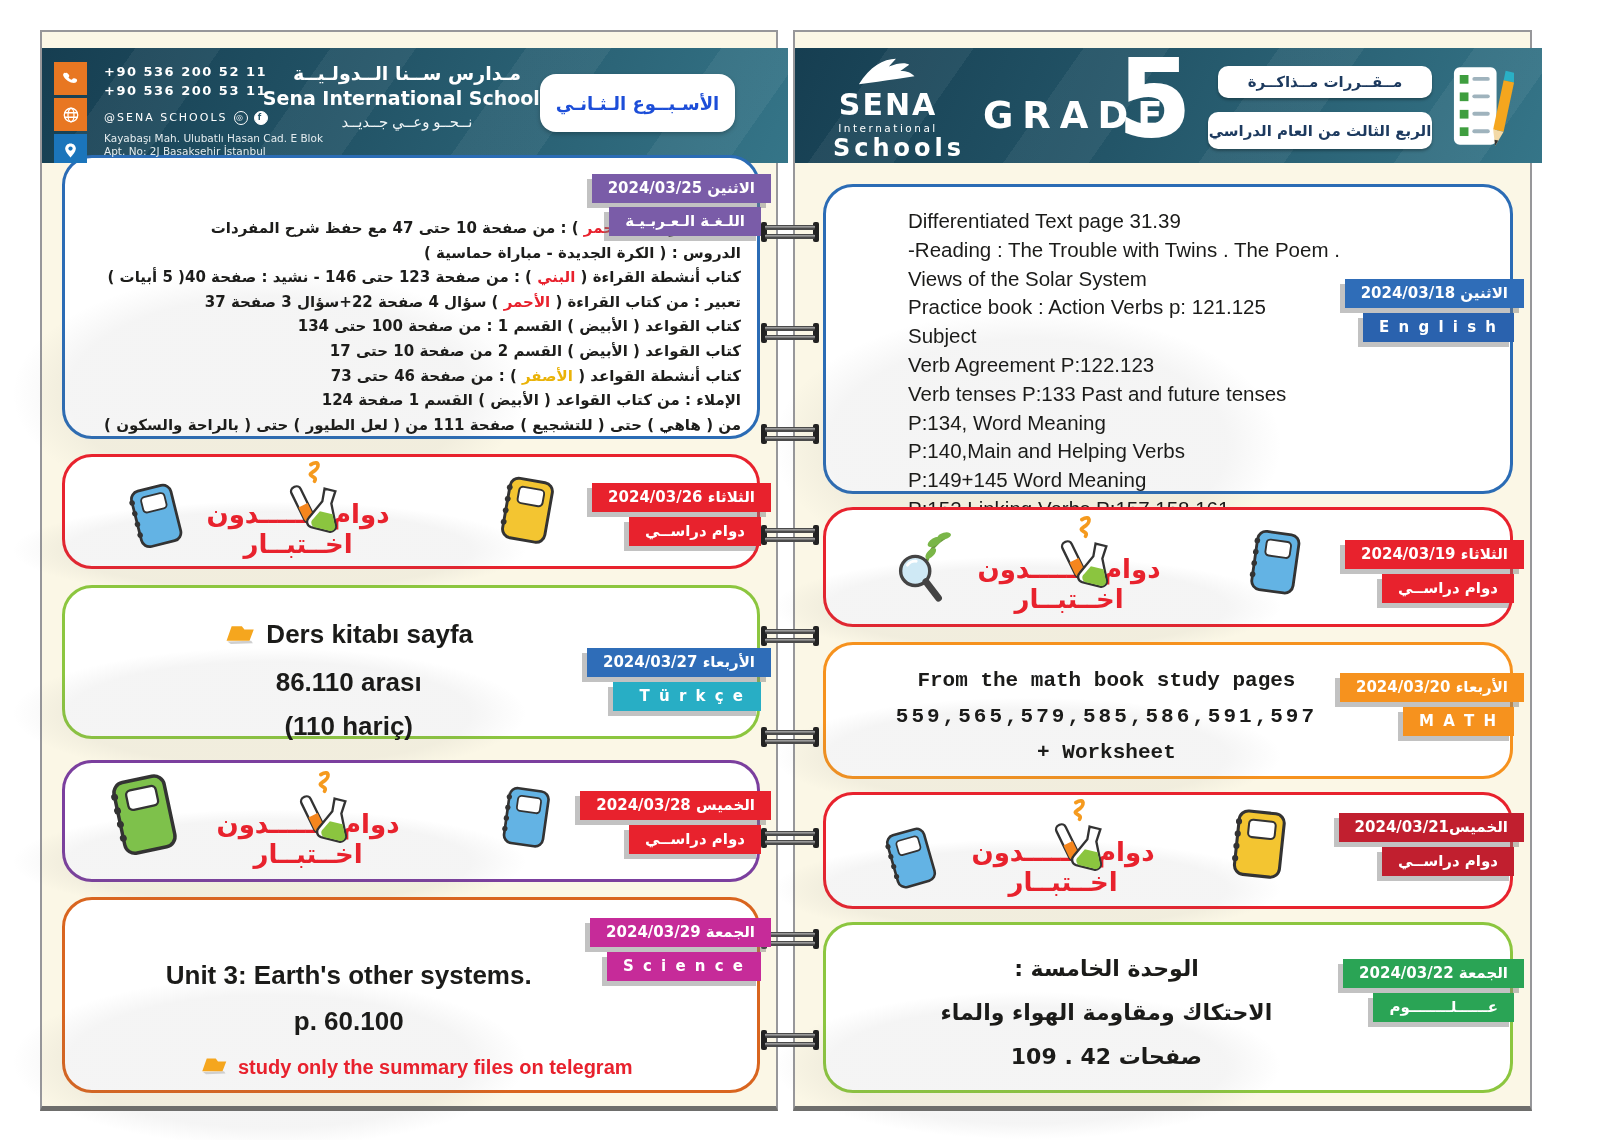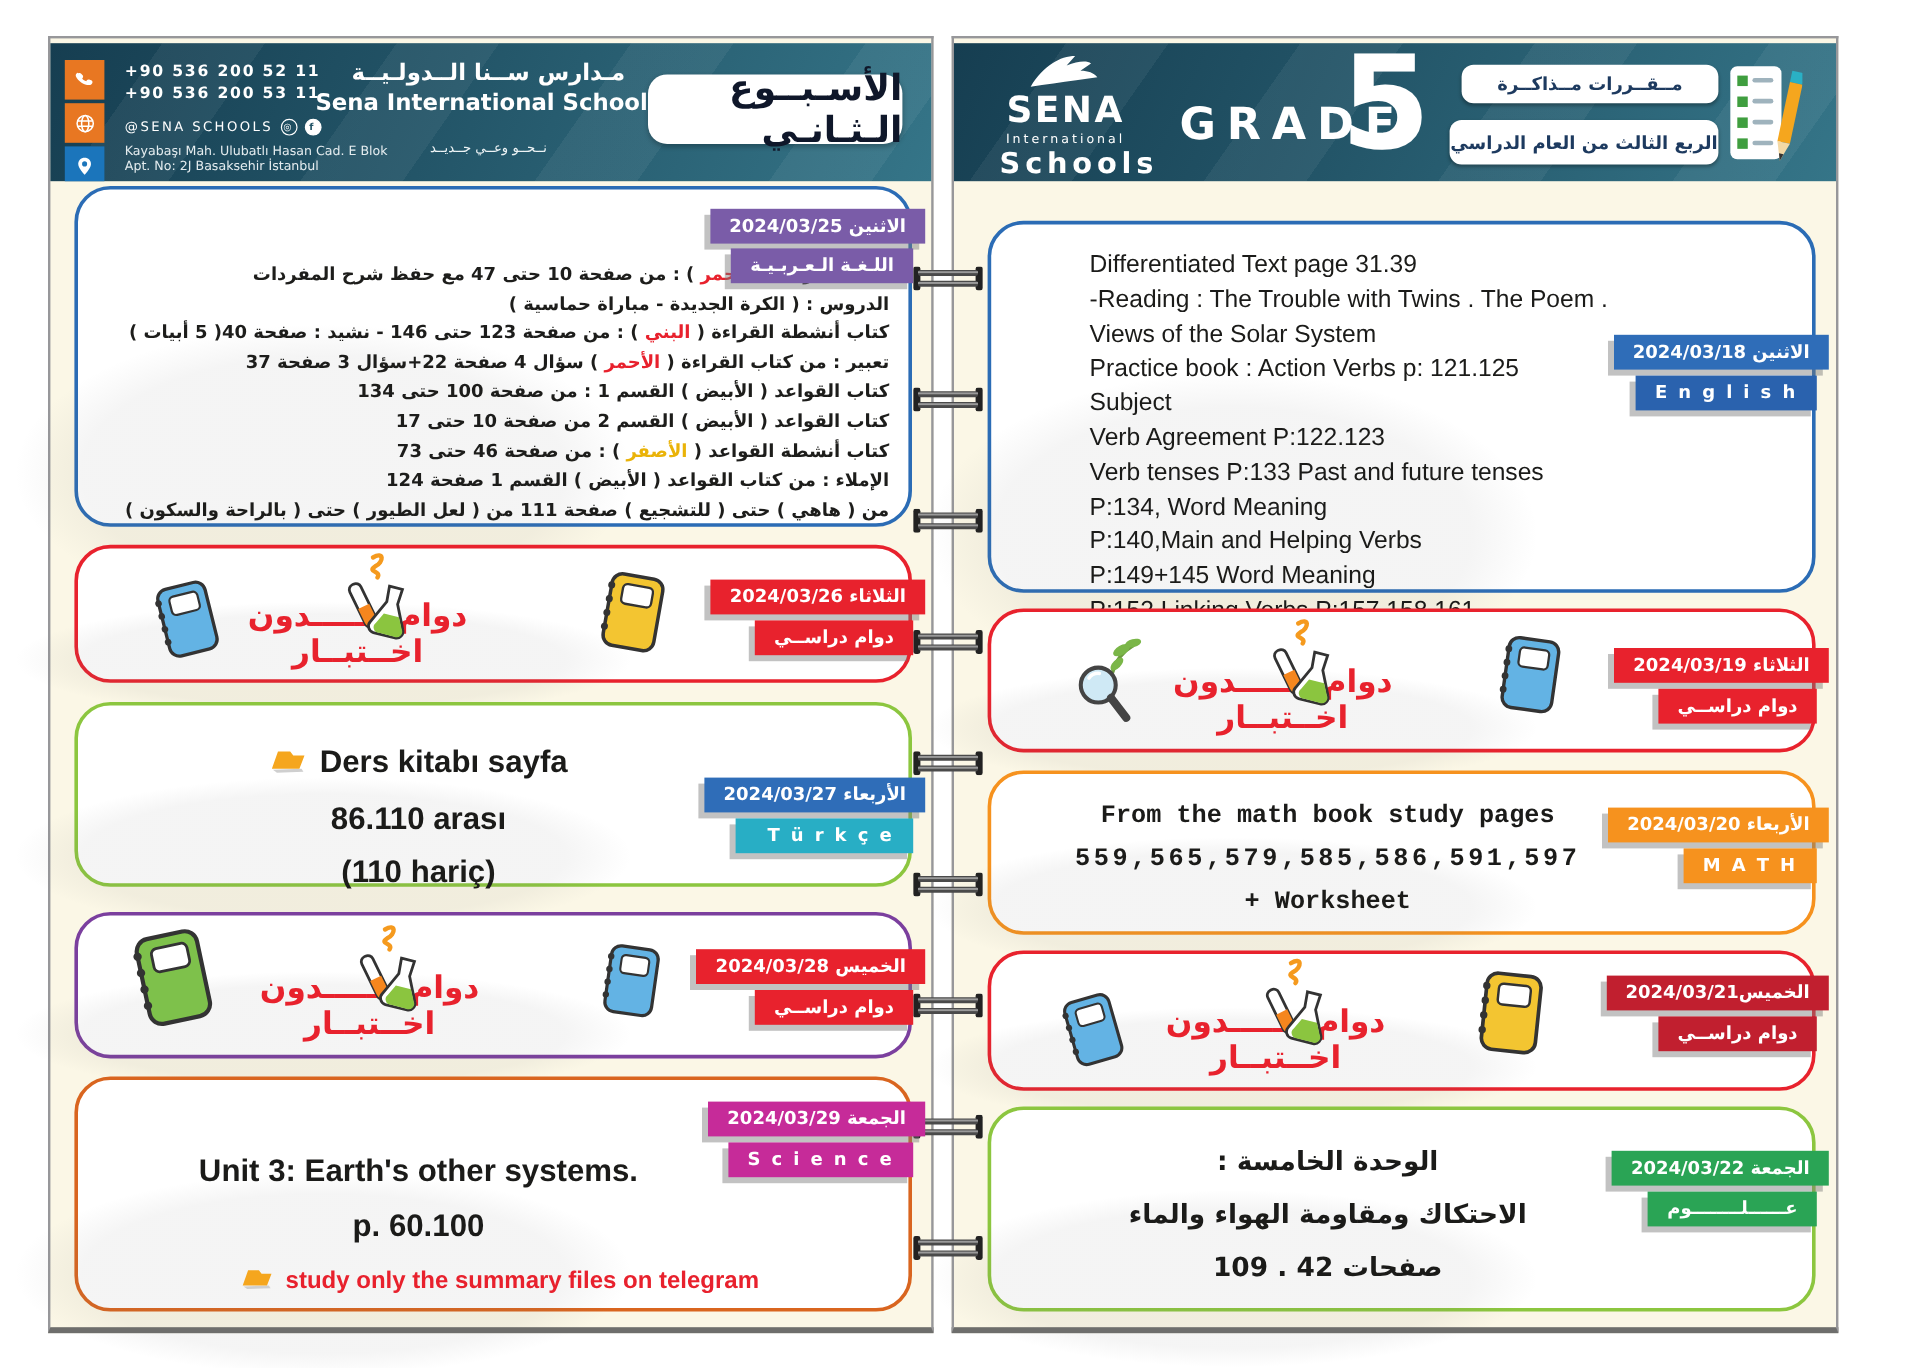--- a/index.html
+++ b/index.html
@@ -7,43 +7,43 @@
           font-family:"DejaVu Sans",sans-serif;}
   .abs{position:absolute;}
 
   
   .page{position:absolute;top:30px;height:1081px;background:#fbf7e6;
         border:2px solid #97979a;border-bottom:5px solid #6e6e6c;box-sizing:border-box;}
   #page-left{left:40px;width:738px;}
   #page-right{left:793px;width:739px;}
 
   
-  .hdr{position:absolute;left:0;top:4px;width:100%;height:115px;overflow:hidden;
-       background:linear-gradient(115deg,#163e51 0%,#235568 45%,#357588 100%);}
+  .hdr{position:absolute;left:0;top:16px;width:100%;height:115px;overflow:hidden;
+       background:linear-gradient(115deg,#163e51 0%,#235568 45%,#357588 100%);padding-left:12px;}
   .hdr::after{content:"";position:absolute;inset:-60px;
        background:repeating-linear-gradient(125deg,rgba(255,255,255,0.055) 0 70px,transparent 70px 160px);}
   .hdr *{position:relative;z-index:2;}
 
   .sq{position:absolute;left:12px;width:33px;height:33px;display:flex;align-items:center;justify-content:center;}
   .sq.orange{background:#e87722;}
   .sq.blue{background:#1b75bb;}
   .phone-line{position:absolute;left:62px;font-size:13px;font-weight:bold;letter-spacing:1.5px;color:#fff;}
   .social-line{position:absolute;left:62px;top:63px;font-size:11px;letter-spacing:2px;color:#fff;
                display:flex;align-items:flex-start;gap:6px;}
   .mini-ic{width:12px;height:12px;border:1.5px solid #fff;border-radius:50%;display:inline-flex;
            align-items:center;justify-content:center;font-size:8px;color:#fff;line-height:1;}
   .addr{position:absolute;left:62px;font-size:10.5px;color:#e4ecef;}
 
   .school-name{position:absolute;left:215px;top:14px;width:300px;text-align:center;color:#fff;}
   .school-name .ar{font-size:19px;font-weight:bold;direction:rtl;}
   .school-name .en{font-size:19px;font-weight:bold;margin-top:3px;}
-  .school-name .motto{font-size:11px;margin-top:20px;direction:rtl;color:#eef4f6;}
-
-  .week-pill{position:absolute;left:498px;top:26px;width:212px;height:58px;background:#fff;border-radius:16px;
-             display:flex;align-items:center;justify-content:center;color:#0f172a;font-size:30px;font-weight:bold;
+  .school-name .motto{font-size:15px;margin-top:4px;direction:rtl;color:#eef4f6;font-family:Liberation Serif, serif;}
+
+  .week-pill{position:absolute;left:498px;top:26px;width:195px;height:58px;background:#fff;border-radius:16px;
+             display:flex;align-items:center;justify-content:center;color:#1d4ed8;font-size:18px;font-weight:bold;
              direction:rtl;box-shadow:0 2px 4px rgba(0,0,0,0.25);}
 
   
   .logo{position:absolute;left:38px;top:8px;color:#fff;text-align:center;width:110px;}
   .logo .nm{font-size:30px;font-weight:bold;letter-spacing:2px;line-height:1;}
   .logo .s1{font-size:10.5px;letter-spacing:2.5px;margin-top:2px;}
   .logo .s2{font-size:24px;font-weight:bold;letter-spacing:4px;}
   .grade-word{position:absolute;left:188px;top:46px;color:#fff;font-size:37px;font-weight:bold;letter-spacing:9px;}
   .grade-num{position:absolute;left:322px;top:-8px;color:#fff;font-size:108px;font-weight:bold;line-height:1.1;}
   .pill{position:absolute;background:#fff;border-radius:10px;display:flex;align-items:center;justify-content:center;

